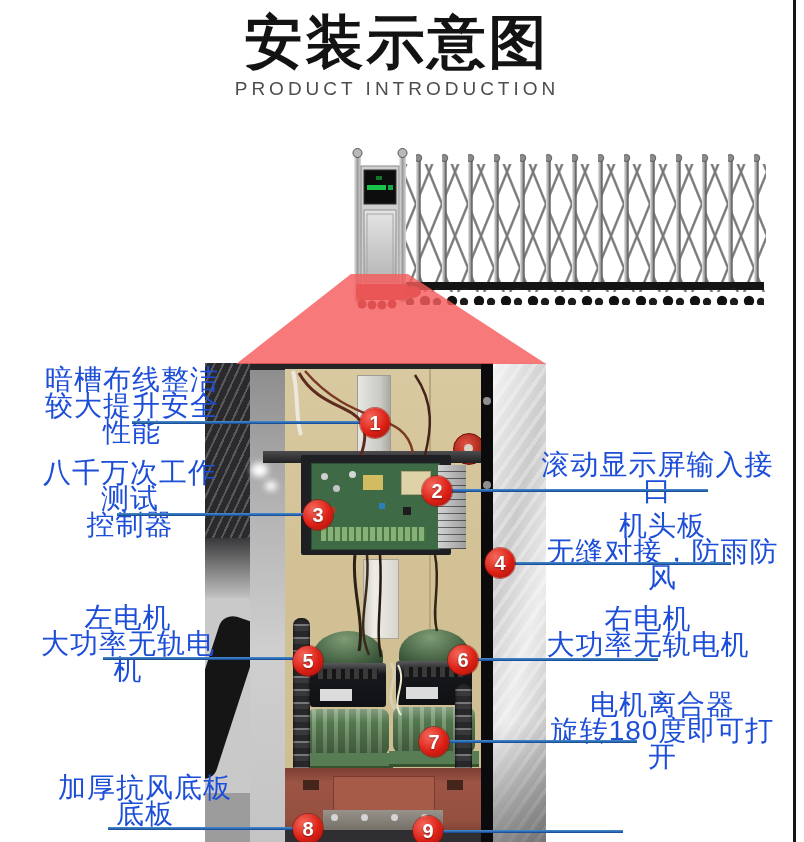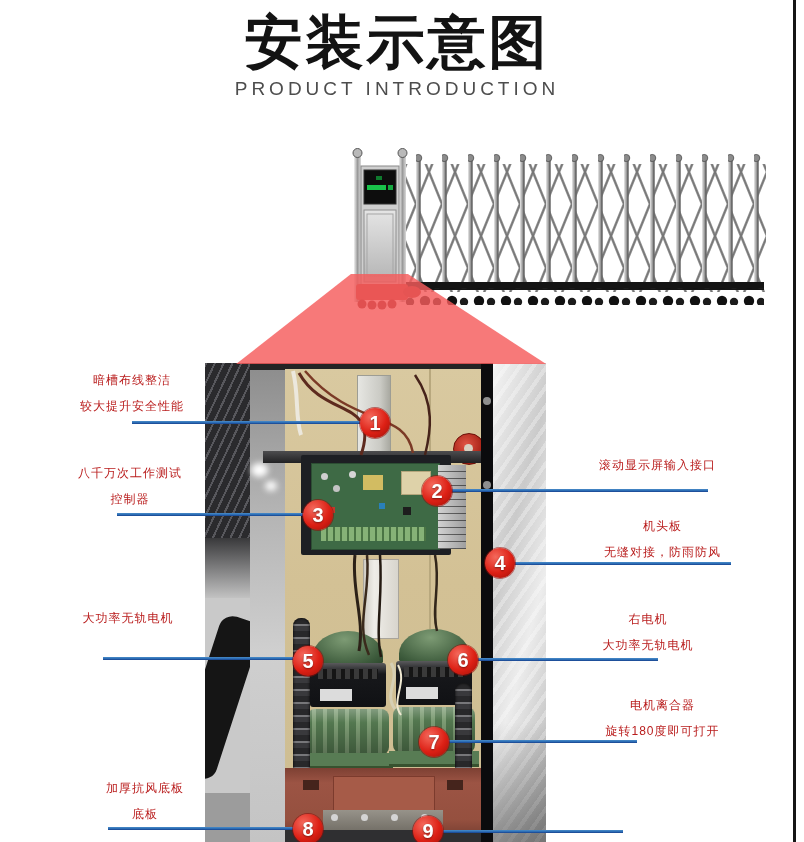--- a/index.html
+++ b/index.html
@@ -87,21 +87,21 @@
   .b1{left:126px;} .b2{left:156px;} .b3{left:186px;} .b4{left:216px;}
   .rust-btm{left:80px;top:467px;width:196px;height:12px;background:#2f2f31;}
   .door-edge{left:276px;top:0;width:12px;height:479px;background:#0b0b0d;}
   .hinge{width:8px;height:8px;border-radius:50%;background:#8e8e8e;left:278px;}
   .h1{top:34px;} .h2{top:118px;}
   .door{left:288px;top:0;width:53px;height:479px;
      background:linear-gradient(180deg,rgba(0,0,0,0) 75%,rgba(40,40,40,.45)),
      repeating-linear-gradient(125deg,rgba(255,255,255,.30) 0 4px,rgba(255,255,255,0) 4px 11px),
      linear-gradient(105deg,#f5f5f5,#cacaca 35%,#ededed 60%,#b5b5b5 95%);}
   
-  .callout-label{position:absolute;text-align:center;color:#b91c1c;font-size:12px;
+  .callout-label{position:absolute;text-align:center;color:#1d4ed8;font-size:28px;
      line-height:26px;letter-spacing:1px;z-index:5;}
   .cline{position:absolute;height:3px;z-index:5;
      background:linear-gradient(180deg,#4b8cc8,var(--line-blue,#2a6cb4) 55%,#173f8c);}
   .cnum{position:absolute;width:30px;height:30px;border-radius:50%;z-index:6;
      background:radial-gradient(circle at 35% 30%,#f4695c,var(--callout-red,#dd2015) 55%,#9c0f07);
      color:#fff;font-weight:bold;font-size:20px;line-height:30px;text-align:center;
      text-shadow:0 1px 2px rgba(0,0,0,.45);box-shadow:0 0 0 1px rgba(150,10,5,.55);}
   .l1{left:32px;top:367px;width:200px;}   .n1{left:360px;top:408px;} .ln1{left:132px;top:421px;width:243px;}
   .l2{left:540px;top:452px;width:235px;}  .n2{left:422px;top:476px;} .ln2{left:450px;top:489px;width:258px;}
   .l3{left:30px;top:460px;width:200px;}   .n3{left:303px;top:500px;} .ln3{left:117px;top:513px;width:201px;}
@@ -264,20 +264,21 @@
   </div>
   <div class="callout-label l3">
     <div>八千万次工作测试</div>
     <div>控制器</div>
   </div>
   <div class="callout-label l4">
     <div>机头板</div>
     <div>无缝对接，防雨防风</div>
   </div>
   <div class="callout-label l5">
+    <div>左电机</div>
     <div>大功率无轨电机</div>
   </div>
   <div class="callout-label l6">
     <div>右电机</div>
     <div>大功率无轨电机</div>
   </div>
   <div class="callout-label l7">
     <div>电机离合器</div>
     <div>旋转180度即可打开</div>
   </div>

